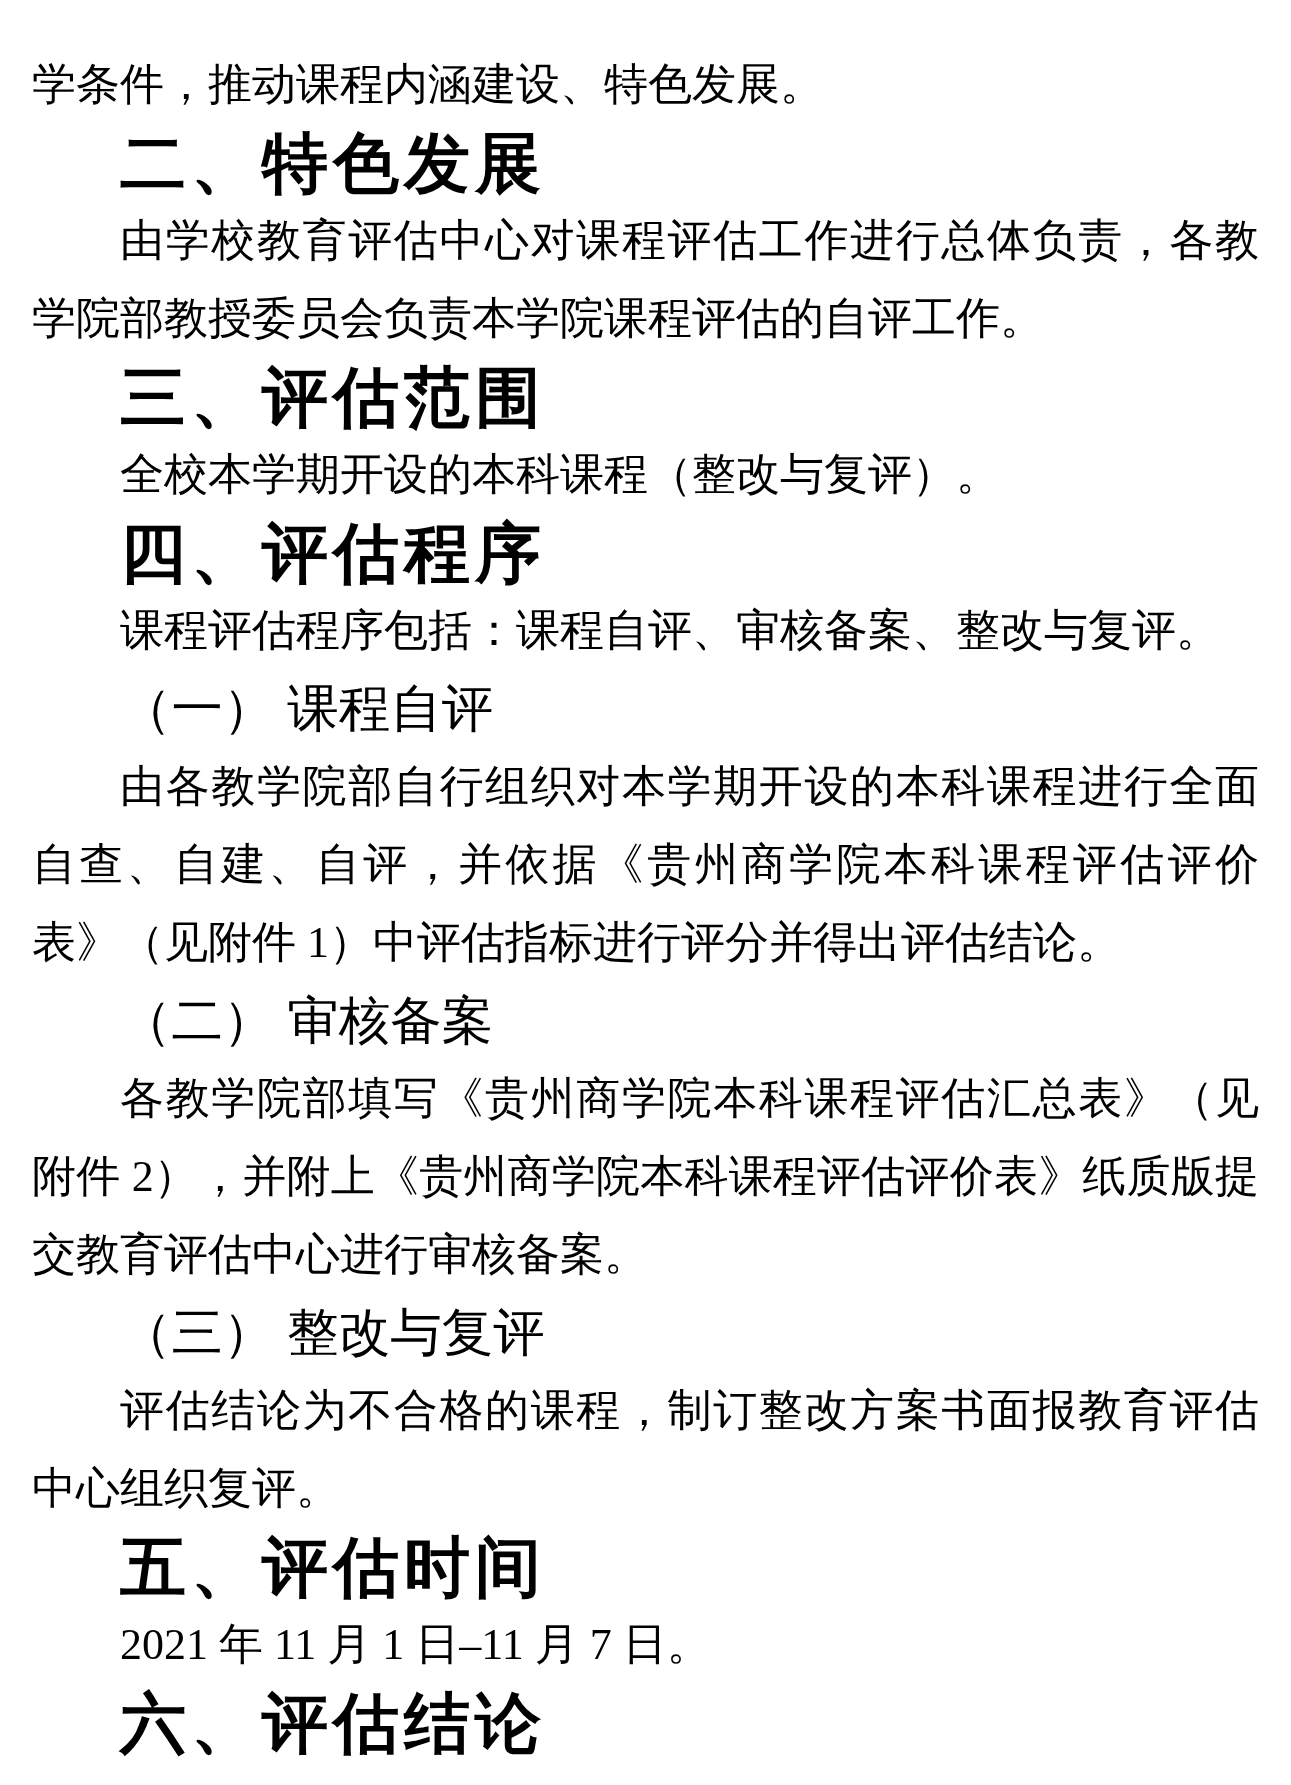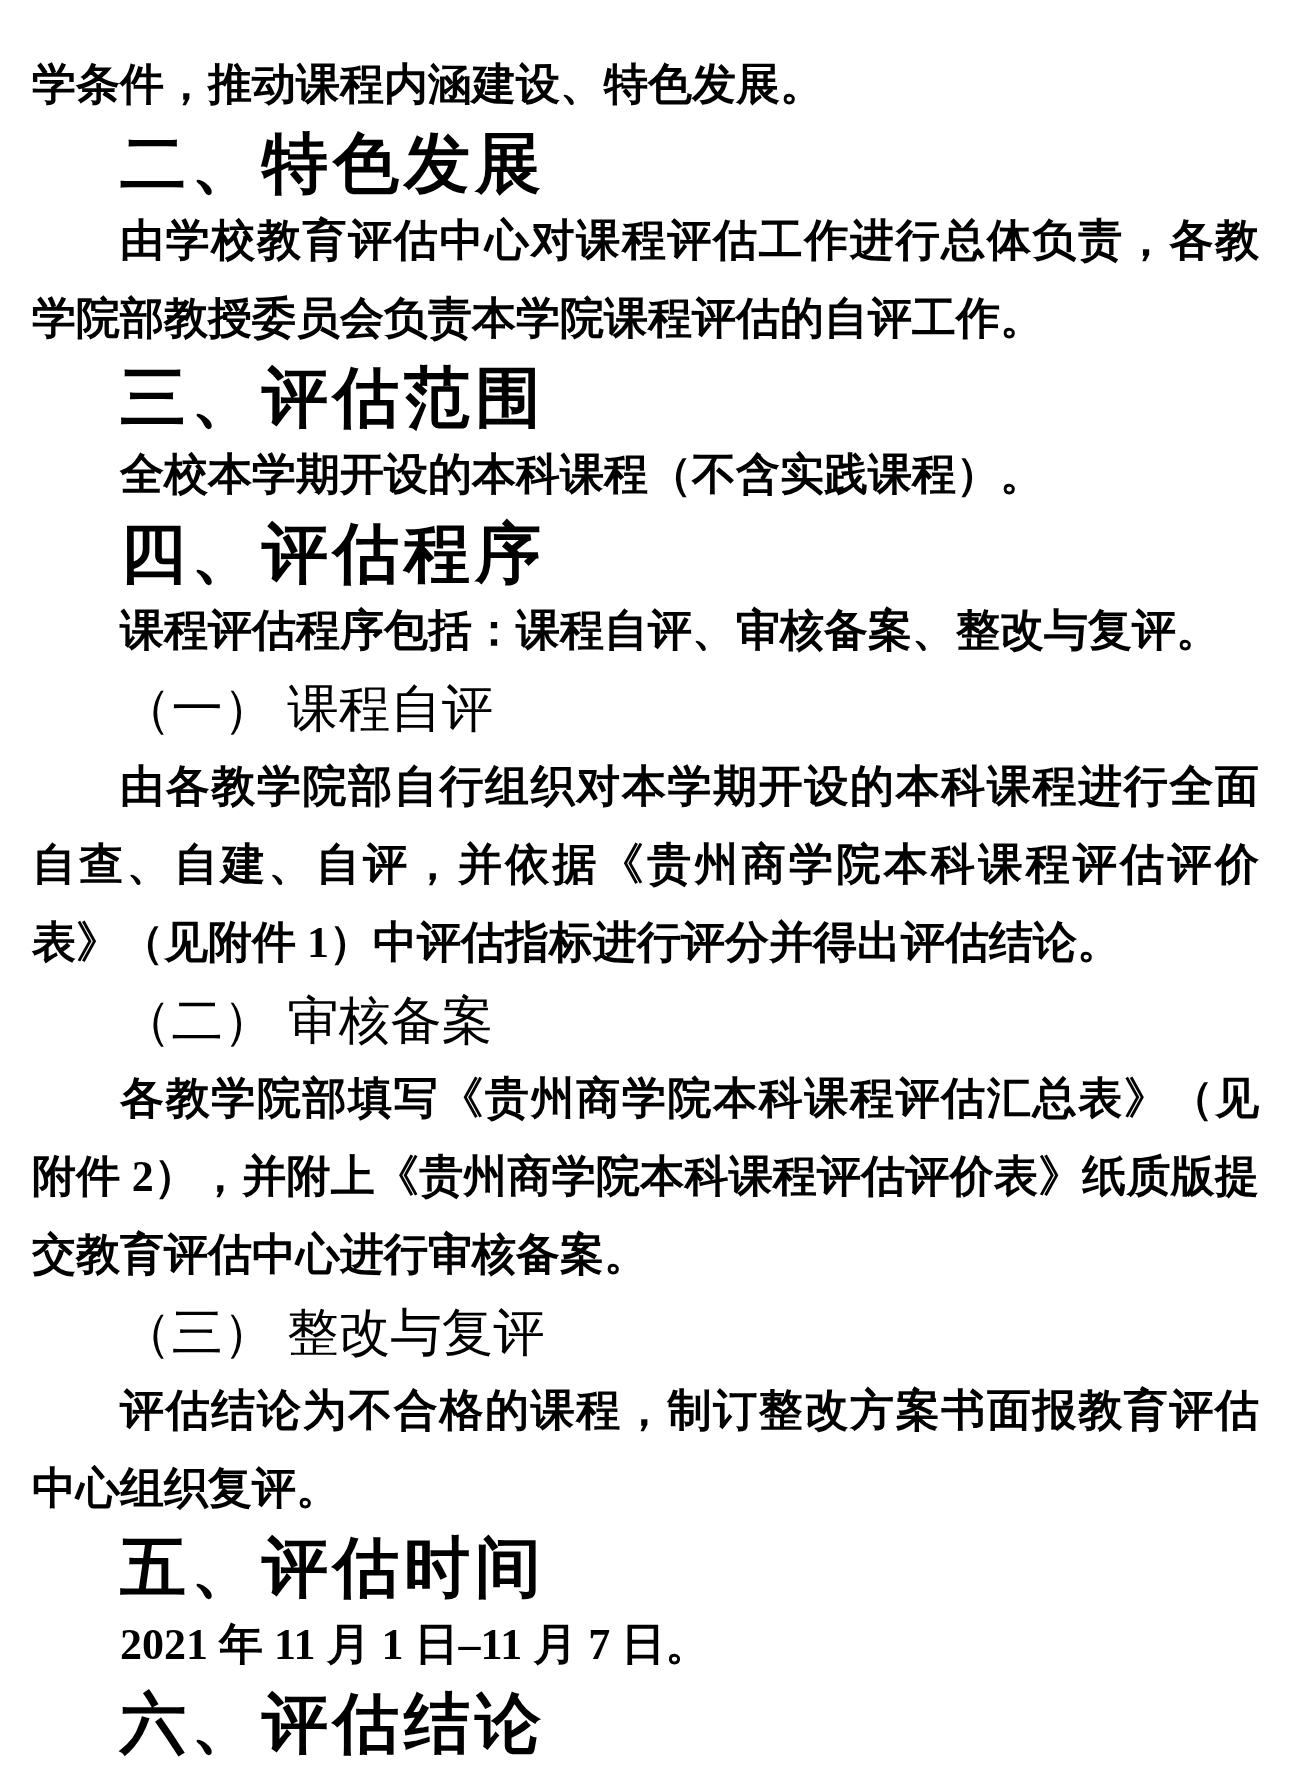--- a/index.html
+++ b/index.html
@@ -16,21 +16,21 @@
     padding: 46px 32px 0 32px;
     color: #000000;
     font-family: "Liberation Serif", "DejaVu Serif", serif;
     font-size: 44px;
     line-height: 78px;
     overflow: hidden;
   }
   .blk {
     margin: 0;
     padding: 0;
-    font-weight: bold;
+    font-weight: normal;
   }
   
   .para {
     text-align: justify;
     text-indent: 88px;
   }
   
   .continuation {
     text-align: justify;
     text-indent: 0;
@@ -49,21 +49,21 @@
   }
 </style>
 </head>
 <body>
 
 <div class="page">
   <p class="blk continuation">学条件，推动课程内涵建设、特色发展。</p>
   <h2 class="blk heading">二、特色发展</h2>
   <p class="blk para">由学校教育评估中心对课程评估工作进行总体负责，各教学院部教授委员会负责本学院课程评估的自评工作。</p>
   <h2 class="blk heading">三、评估范围</h2>
-  <p class="blk para">全校本学期开设的本科课程（不含实践课程）。</p>
+  <p class="blk para">全校本学期开设的本科课程（整改与复评）。</p>
   <h2 class="blk heading">四、评估程序</h2>
   <p class="blk para">课程评估程序包括：课程自评、审核备案、整改与复评。</p>
   <h3 class="blk subheading">（一） 课程自评</h3>
   <p class="blk para">由各教学院部自行组织对本学期开设的本科课程进行全面自查、自建、自评，并依据《贵州商学院本科课程评估评价表》（见附件 1）中评估指标进行评分并得出评估结论。</p>
   <h3 class="blk subheading">（二） 审核备案</h3>
   <p class="blk para">各教学院部填写《贵州商学院本科课程评估汇总表》（见附件 2），并附上《贵州商学院本科课程评估评价表》纸质版提交教育评估中心进行审核备案。</p>
   <h3 class="blk subheading">（三） 整改与复评</h3>
   <p class="blk para">评估结论为不合格的课程，制订整改方案书面报教育评估中心组织复评。</p>
   <h2 class="blk heading">五、评估时间</h2>
   <p class="blk para">2021 年 11 月 1 日–11 月 7 日。</p>

